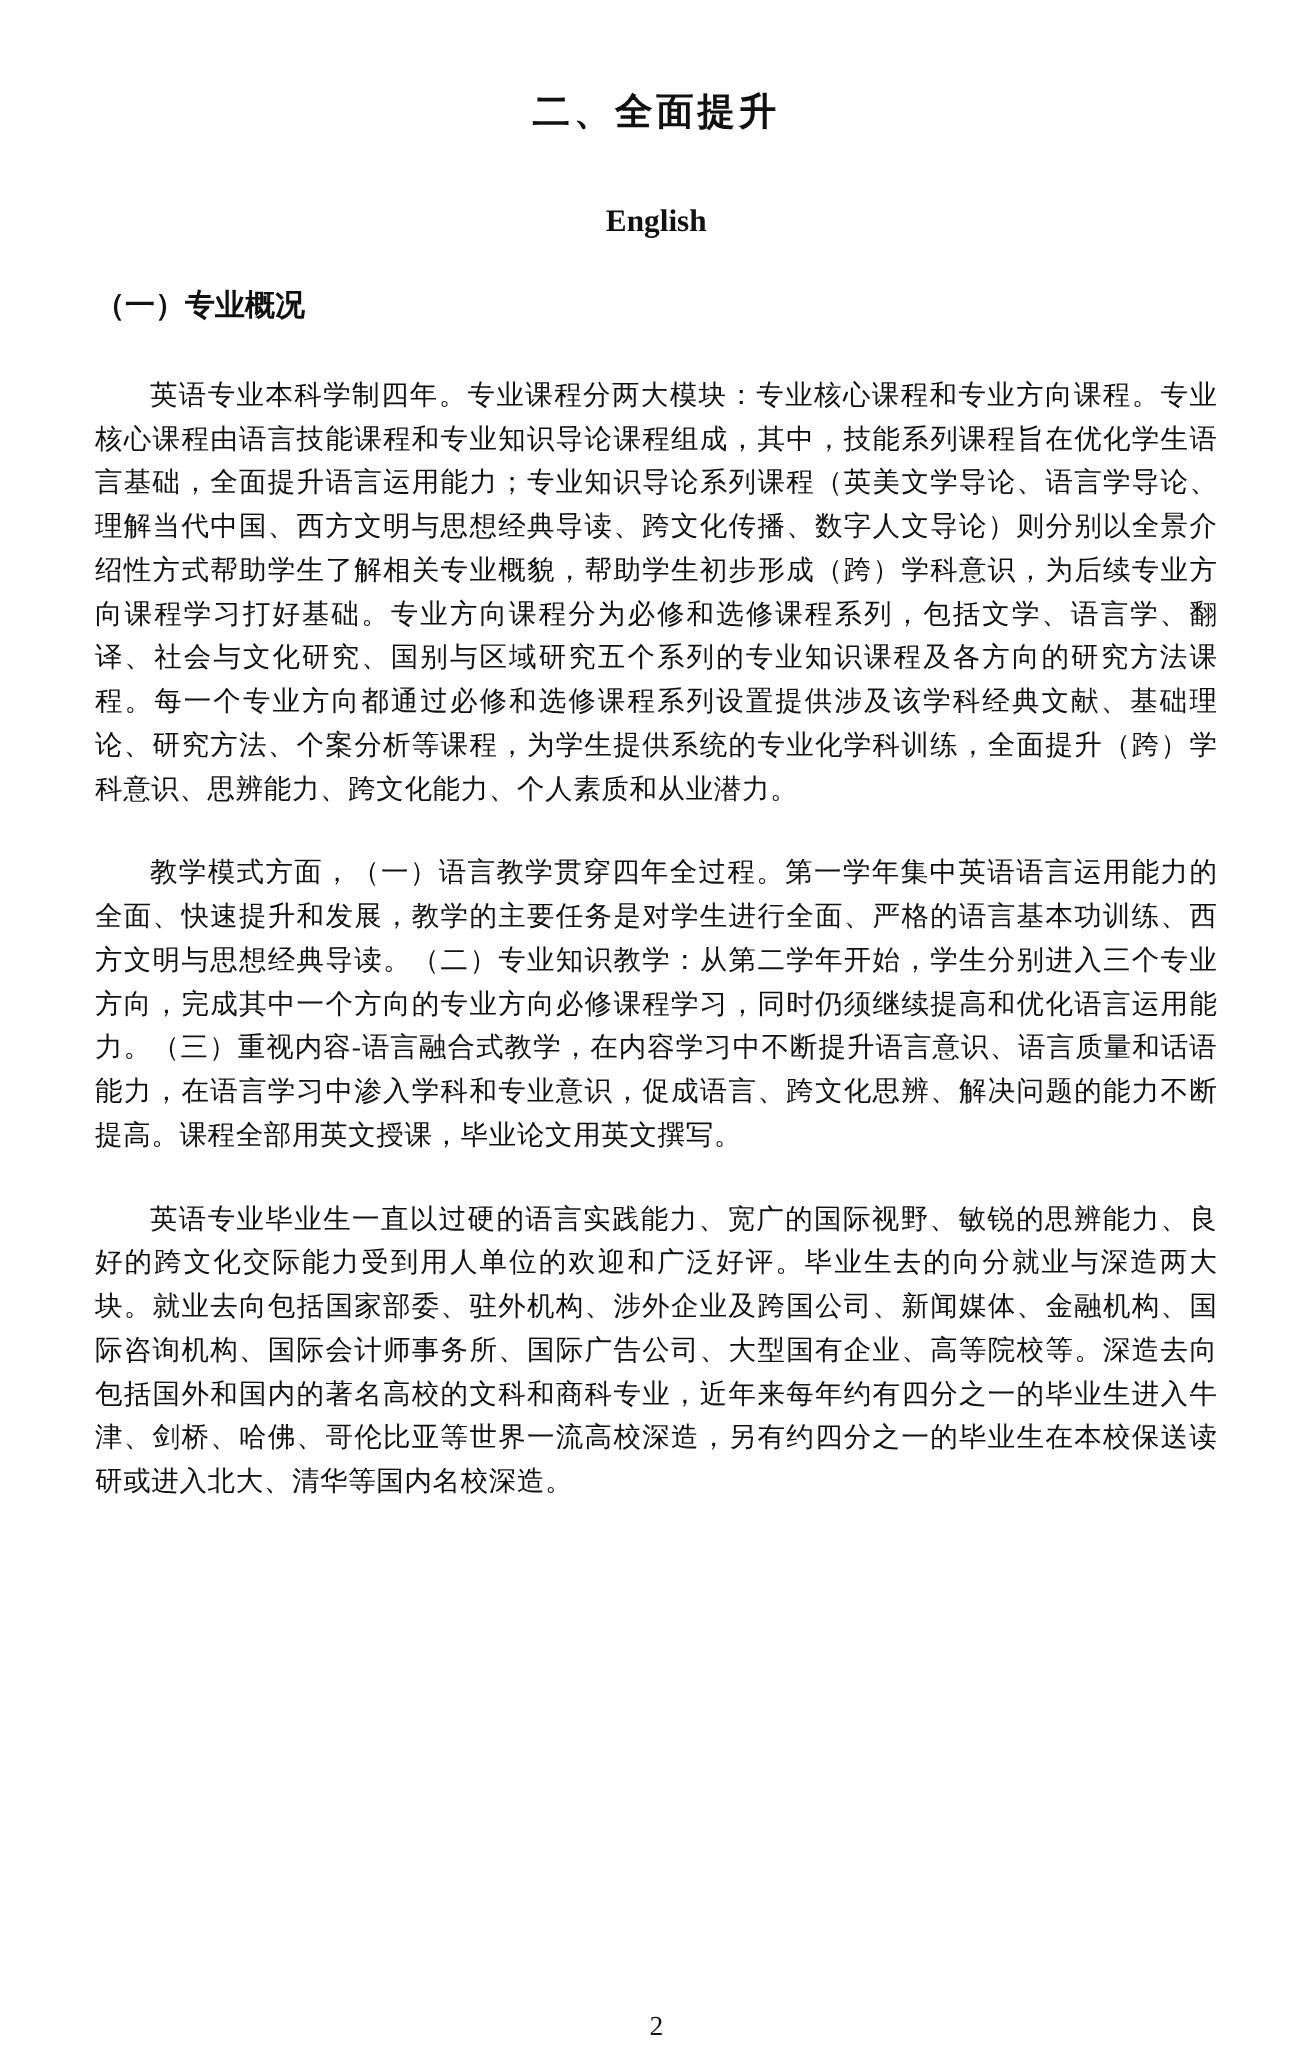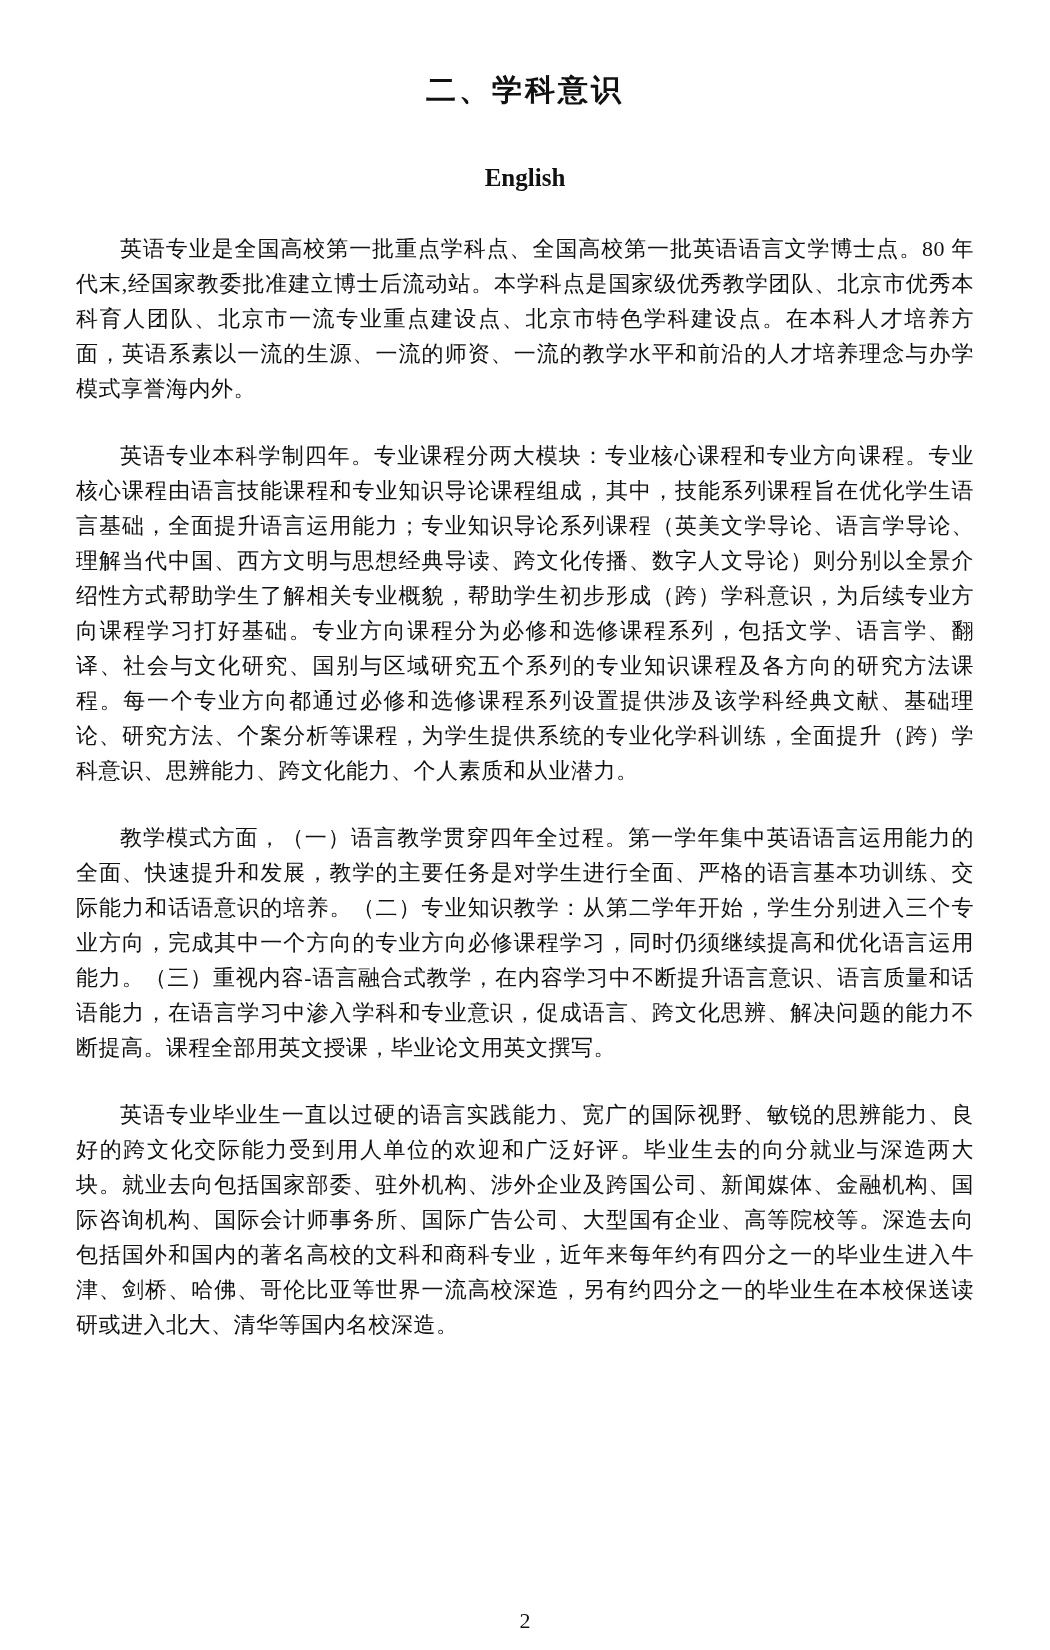--- a/index.html
+++ b/index.html
@@ -70,28 +70,28 @@
     text-align: center;
     font-size: 22px;
     line-height: 26px;
   }
 </style>
 </head>
 <body>
 
 <div class="page">
 
-  <h1 class="doc-title">二、学科意识</h1>
+  <h1 class="doc-title">二、全面提升</h1>
 
 
   <h2 class="major-en">English</h2>
 
+  <h3 class="section-heading">（一）专业概况</h3>
 
   <div class="body-text">
-    <p>英语专业是全国高校第一批重点学科点、全国高校第一批英语语言文学博士点。80 年代末,经国家教委批准建立博士后流动站。本学科点是国家级优秀教学团队、北京市优秀本科育人团队、北京市一流专业重点建设点、北京市特色学科建设点。在本科人才培养方面，英语系素以一流的生源、一流的师资、一流的教学水平和前沿的人才培养理念与办学模式享誉海内外。</p>
     <p>英语专业本科学制四年。专业课程分两大模块：专业核心课程和专业方向课程。专业核心课程由语言技能课程和专业知识导论课程组成，其中，技能系列课程旨在优化学生语言基础，全面提升语言运用能力；专业知识导论系列课程（英美文学导论、语言学导论、理解当代中国、西方文明与思想经典导读、跨文化传播、数字人文导论）则分别以全景介绍性方式帮助学生了解相关专业概貌，帮助学生初步形成（跨）学科意识，为后续专业方向课程学习打好基础。专业方向课程分为必修和选修课程系列，包括文学、语言学、翻译、社会与文化研究、国别与区域研究五个系列的专业知识课程及各方向的研究方法课程。每一个专业方向都通过必修和选修课程系列设置提供涉及该学科经典文献、基础理论、研究方法、个案分析等课程，为学生提供系统的专业化学科训练，全面提升（跨）学科意识、思辨能力、跨文化能力、个人素质和从业潜力。</p>
-    <p>教学模式方面，（一）语言教学贯穿四年全过程。第一学年集中英语语言运用能力的全面、快速提升和发展，教学的主要任务是对学生进行全面、严格的语言基本功训练、交际能力和话语意识的培养。（二）专业知识教学：从第二学年开始，学生分别进入三个专业方向，完成其中一个方向的专业方向必修课程学习，同时仍须继续提高和优化语言运用能力。（三）重视内容-语言融合式教学，在内容学习中不断提升语言意识、语言质量和话语能力，在语言学习中渗入学科和专业意识，促成语言、跨文化思辨、解决问题的能力不断提高。课程全部用英文授课，毕业论文用英文撰写。</p>
+    <p>教学模式方面，（一）语言教学贯穿四年全过程。第一学年集中英语语言运用能力的全面、快速提升和发展，教学的主要任务是对学生进行全面、严格的语言基本功训练、西方文明与思想经典导读。（二）专业知识教学：从第二学年开始，学生分别进入三个专业方向，完成其中一个方向的专业方向必修课程学习，同时仍须继续提高和优化语言运用能力。（三）重视内容-语言融合式教学，在内容学习中不断提升语言意识、语言质量和话语能力，在语言学习中渗入学科和专业意识，促成语言、跨文化思辨、解决问题的能力不断提高。课程全部用英文授课，毕业论文用英文撰写。</p>
     <p>英语专业毕业生一直以过硬的语言实践能力、宽广的国际视野、敏锐的思辨能力、良好的跨文化交际能力受到用人单位的欢迎和广泛好评。毕业生去的向分就业与深造两大块。就业去向包括国家部委、驻外机构、涉外企业及跨国公司、新闻媒体、金融机构、国际咨询机构、国际会计师事务所、国际广告公司、大型国有企业、高等院校等。深造去向包括国外和国内的著名高校的文科和商科专业，近年来每年约有四分之一的毕业生进入牛津、剑桥、哈佛、哥伦比亚等世界一流高校深造，另有约四分之一的毕业生在本校保送读研或进入北大、清华等国内名校深造。</p>
   </div>
 
   <div class="page-number">2</div>
 
 </div>
 
 </body></html>

